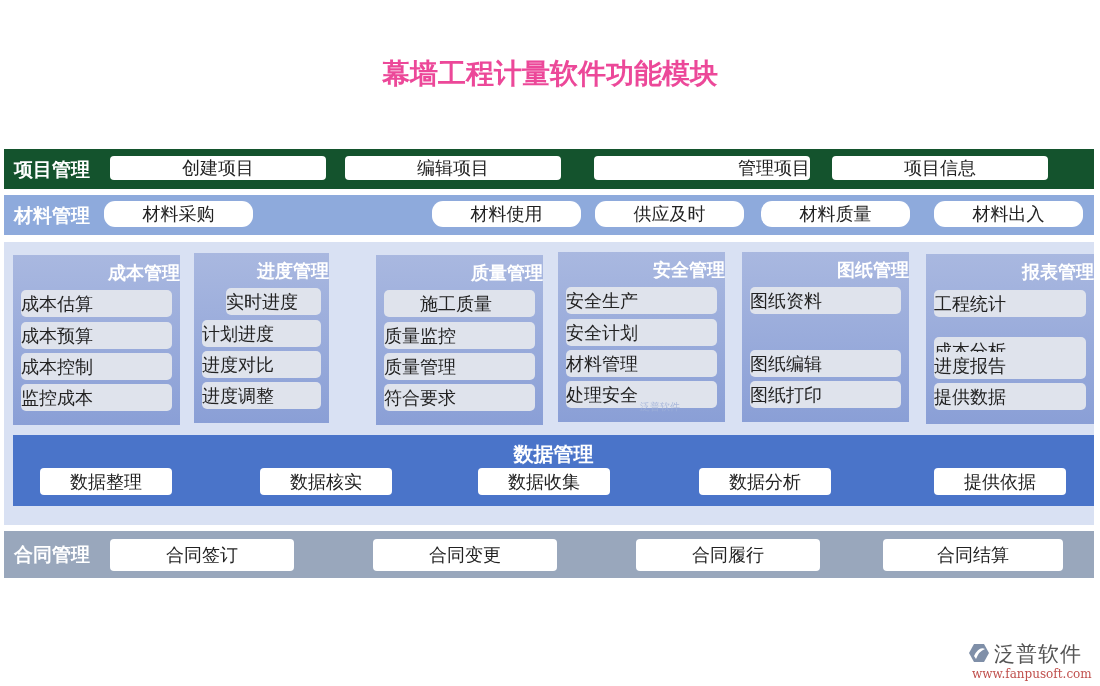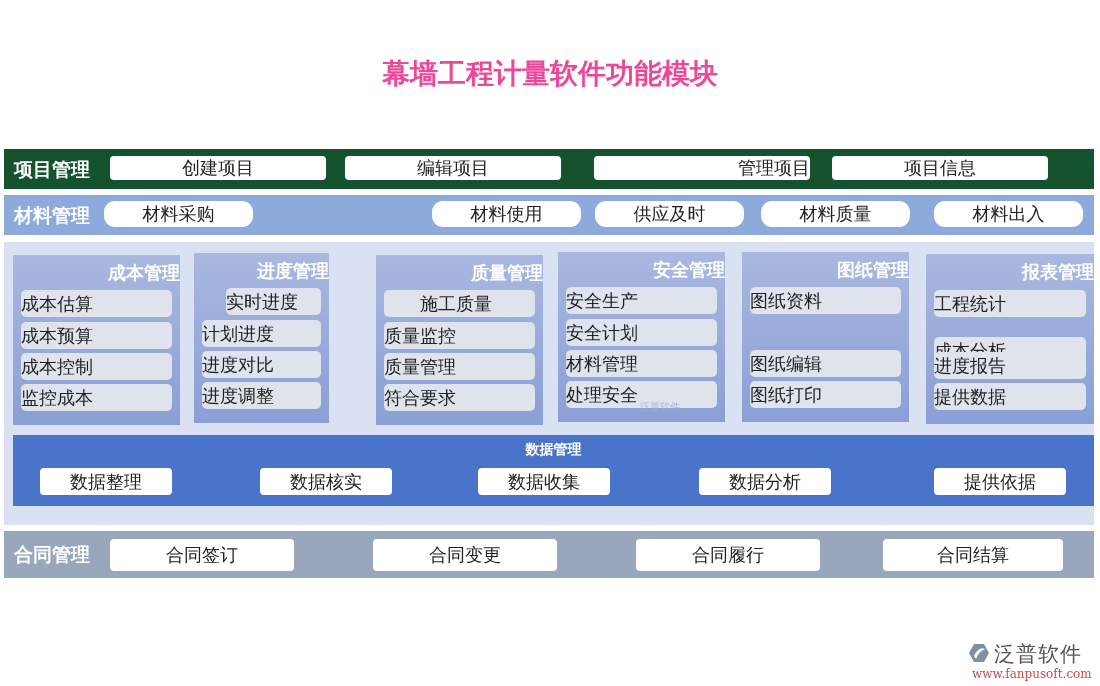--- a/index.html
+++ b/index.html
@@ -38,21 +38,21 @@
     }
     .mod-item {
       position: absolute; left: 8px; right: 8px; height: 27px; line-height: 27px;
       background: #dfe3ec; border-radius: 5px; text-align: left; color: #222; font-size: 18px;
     }
     #data-panel {
       position: absolute; left: 9px; top: 193px; width: 1081px; height: 71px; background: #4a74c9;
     }
     .data-title {
       position: absolute; top: 6px; left: 0; right: 0; text-align: center; color: #fff;
-      font-weight: bold; font-size: 14px;
+      font-weight: bold; font-size: 20px;
     }
     #data-panel .pill { top: 33px; height: 27px; line-height: 27px; }
     #band-contract { top: 531px; height: 47px; background: #99a7bc; }
     #band-contract .band-label { top: 11px; }
     #band-contract .pill { top: 8px; height: 32px; line-height: 32px; }
     .watermark {
       position: absolute; left: 640px; top: 400px; font-size: 10px; color: #9fb0d8;
       font-family: "DejaVu Sans", sans-serif; opacity: .8;
     }
     .logo { position: absolute; left: 968px; top: 640px; width: 125px; }

